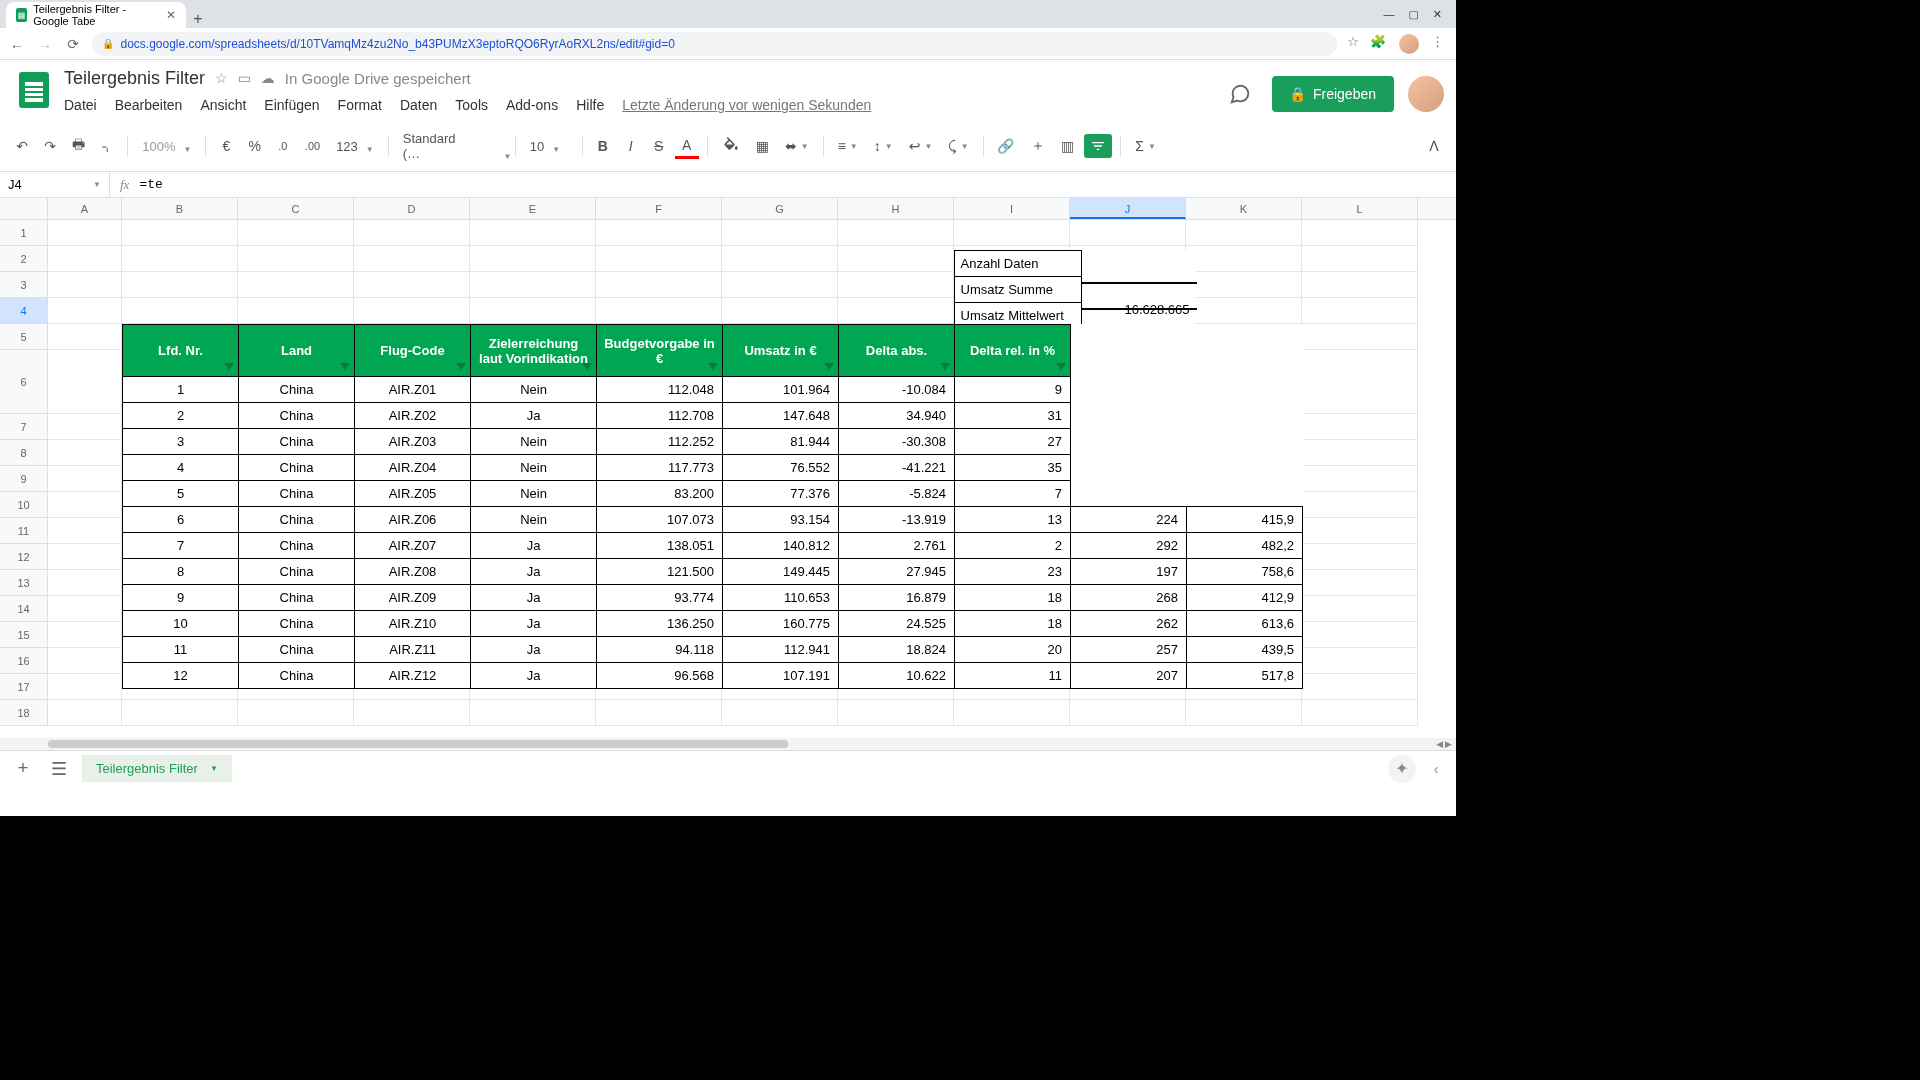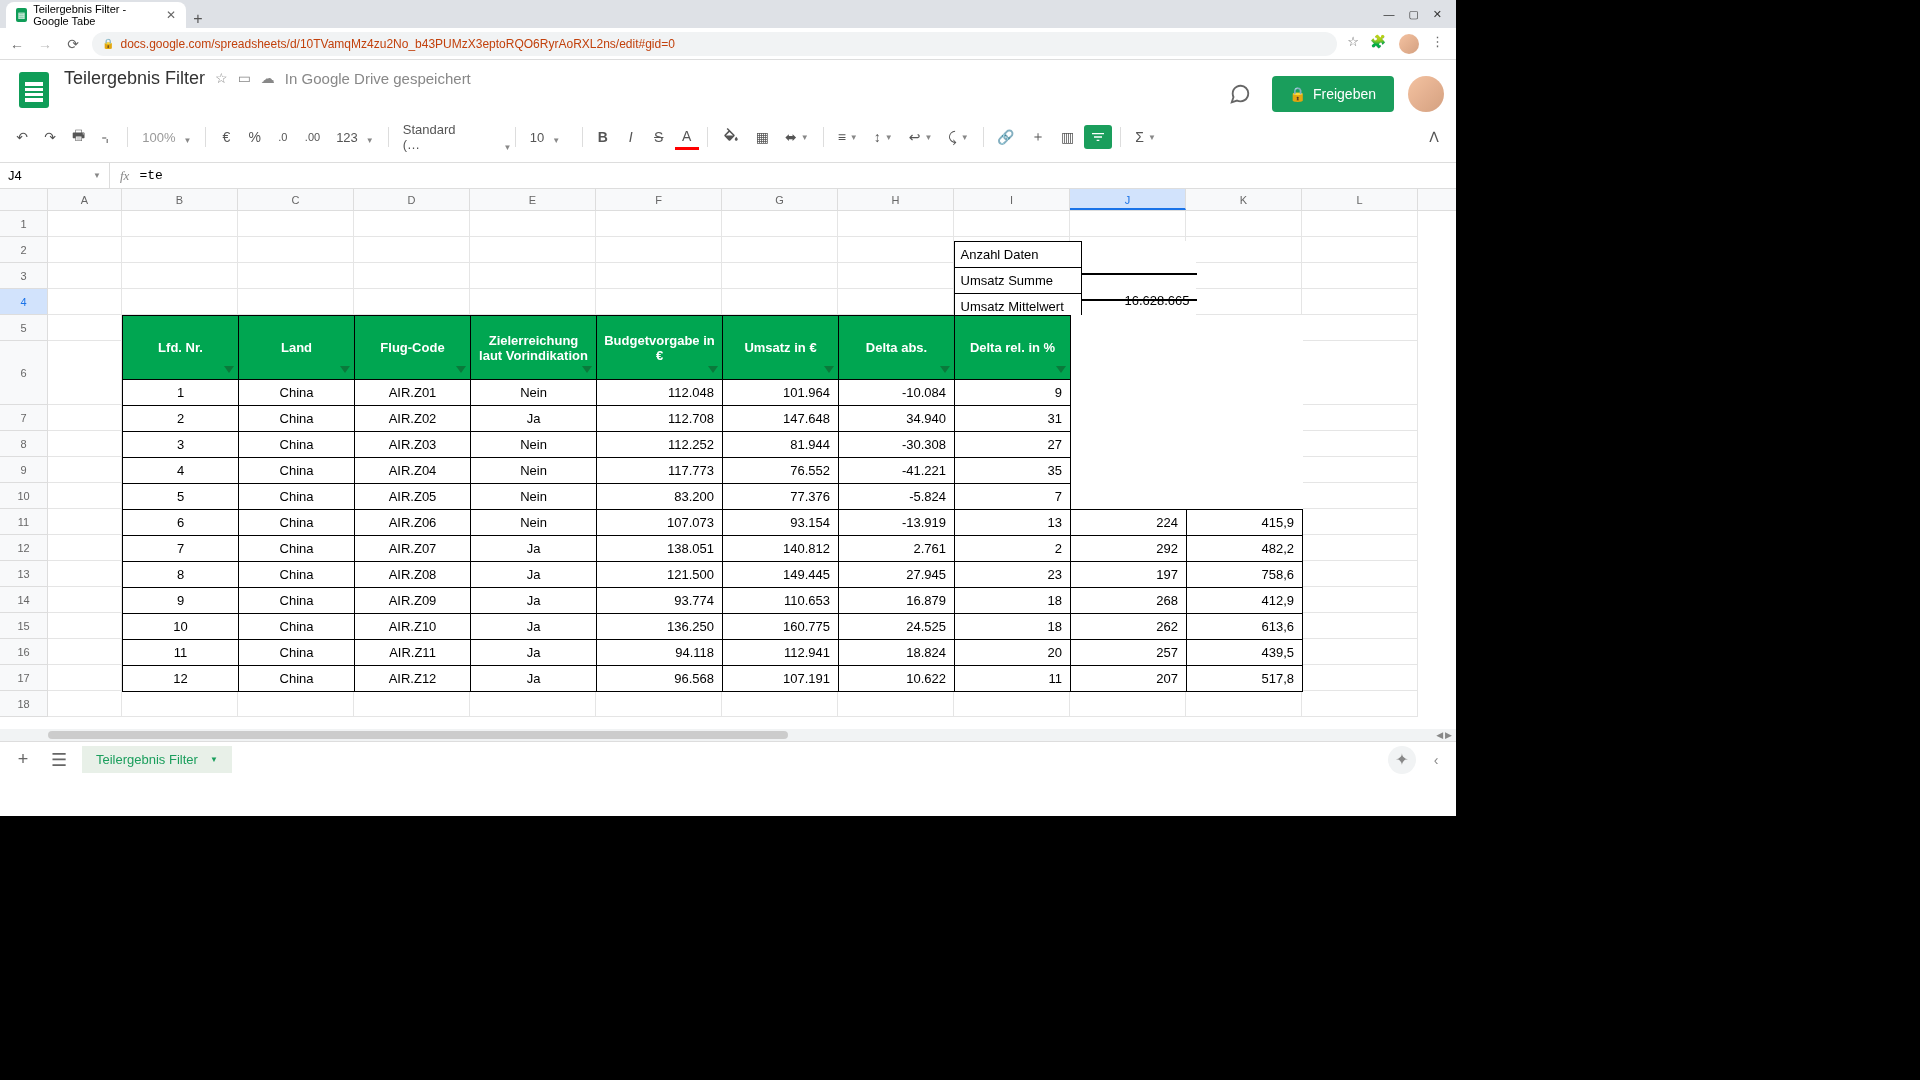--- a/index.html
+++ b/index.html
@@ -12,21 +12,21 @@
 .tab-favicon { width: 14px; height: 14px; background: #0f9d58; border-radius: 2px; display: flex; align-items: center; justify-content: center; color: #fff; font-size: 8px; }
 .tab-close { margin-left: auto; cursor: pointer; font-size: 12px; color: #666; }
 .new-tab { width: 24px; text-align: center; font-size: 16px; color: #555; cursor: pointer; }
 .window-controls { margin-left: auto; display: flex; gap: 14px; padding: 0 14px; color: #333; font-size: 11px; height: 100%; align-items: center; }
 .window-controls span { cursor: pointer; }
 
 .address-bar { height: 32px; background: #fff; display: flex; align-items: center; padding: 0 8px; gap: 10px; border-bottom: 1px solid #ddd; }
 .nav-btn { width: 18px; height: 18px; color: #666; cursor: pointer; display: flex; align-items: center; justify-content: center; font-size: 14px; }
 .url-bar { flex: 1; background: #f1f3f4; border-radius: 14px; height: 24px; display: flex; align-items: center; padding: 0 10px; font-size: 12px; color: #5f6368; gap: 6px; }
 .url-bar .lock { font-size: 10px; }
-.url-text { color: #c2410c; }
+.url-text { color: #1d4ed8; }
 .addr-icons { display: flex; gap: 12px; color: #666; font-size: 13px; padding-right: 4px; }
 .addr-icons .avatar-small { width: 20px; height: 20px; border-radius: 50%; background: linear-gradient(135deg,#f4c2a1,#d4a080); }
 
 
 .sheets-header { display: flex; padding: 8px 12px 0; align-items: flex-start; gap: 8px; }
 .sheets-logo { width: 44px; height: 44px; display: flex; align-items: center; justify-content: center; }
 .sheets-logo-icon { width: 30px; height: 36px; background: #0f9d58; border-radius: 3px; position: relative; }
 .sheets-logo-icon::before { content: ''; position: absolute; top: 10px; left: 6px; right: 6px; bottom: 6px; background: #fff; clip-path: polygon(0 0, 100% 0, 100% 100%, 0 100%); }
 .sheets-logo-icon::after { content: ''; position: absolute; top: 10px; left: 6px; right: 6px; bottom: 6px; background: linear-gradient(to bottom, #fff 0%, #fff 20%, #0f9d58 20%, #0f9d58 30%, #fff 30%, #fff 45%, #0f9d58 45%, #0f9d58 55%, #fff 55%, #fff 70%, #0f9d58 70%, #0f9d58 80%, #fff 80%); }
 
@@ -92,21 +92,21 @@
 @keyframes blink { 50% { opacity: 0; } }
 
 
 .autocomplete { position: absolute; background: #fff; box-shadow: 0 2px 10px rgba(0,0,0,0.25); font-family: 'Courier New', monospace; font-size: 14px; min-width: 200px; z-index: 100; }
 .ac-item { padding: 5px 12px; cursor: pointer; letter-spacing: 0.5px; }
 .ac-item.highlighted { background: #f1f3f4; }
 .ac-desc { font-family: Arial, sans-serif; font-size: 12px; color: #888; padding: 0 12px 6px; }
 
 
 .data-table { position: absolute; border-collapse: collapse; font-size: 13px; background: #fff; }
-.data-table th { background: #00a651; color: #fff; font-weight: bold; border: 1px solid #000; padding: 8px 6px; position: relative; height: 64px; vertical-align: middle; }
+.data-table th { background: #00a651; color: #fff; font-weight: bold; border: 1px solid #000; padding: 8px 6px; position: relative; height: 52px; vertical-align: middle; }
 .data-table td { border: 1px solid #000; padding: 0 8px; text-align: center; height: 26px; }
 .data-table td.num { text-align: right; }
 .filter-icon { position: absolute; right: 4px; bottom: 6px; width: 0; height: 0; border-left: 5px solid transparent; border-right: 5px solid transparent; border-top: 7px solid #0a7a3b; }
 
 
 .hscrollbar { height: 12px; background: #f1f3f4; position: relative; }
 .hscroll-thumb { position: absolute; left: 48px; width: 740px; height: 8px; top: 2px; background: #ccc; border-radius: 4px; }
 .hscroll-arrows { position: absolute; right: 0; top: 0; display: flex; gap: 2px; font-size: 9px; color: #888; padding: 1px 4px; }
 
 
@@ -168,20 +168,32 @@
     </div>
     <div class="title-area">
       <div class="title-row">
         <span class="doc-title">Teilergebnis Filter</span>
         <div class="title-icons">
           <span>☆</span>
           <span>▭</span>
           <span>☁</span>
           <span class="saved-text">In Google Drive gespeichert</span>
         </div>
+      </div>
+      <div class="menu-bar">
+        <span>Datei</span>
+        <span>Bearbeiten</span>
+        <span>Ansicht</span>
+        <span>Einfügen</span>
+        <span>Format</span>
+        <span>Daten</span>
+        <span>Tools</span>
+        <span>Add-ons</span>
+        <span>Hilfe</span>
+        <span class="last-edit">Letzte Änderung vor wenigen Sekunden</span>
       </div>
     </div>
     <div class="header-right">
       <div class="comments-btn">
         <svg width="22" height="22" viewBox="0 0 24 24" fill="none" stroke="#666" stroke-width="2">
             <path d="M21 11.5a8.38 8.38 0 0 1-.9 3.8 8.5 8.5 0 0 1-7.6 4.7 8.38 8.38 0 0 1-3.8-.9L3 21l1.9-5.7a8.38 8.38 0 0 1-.9-3.8 8.5 8.5 0 0 1 4.7-7.6 8.38 8.38 0 0 1 3.8-.9h.5a8.48 8.48 0 0 1 8 8v.5z"></path>
           </svg>
       </div>
       <div class="share-btn">
         <span>🔒</span>

